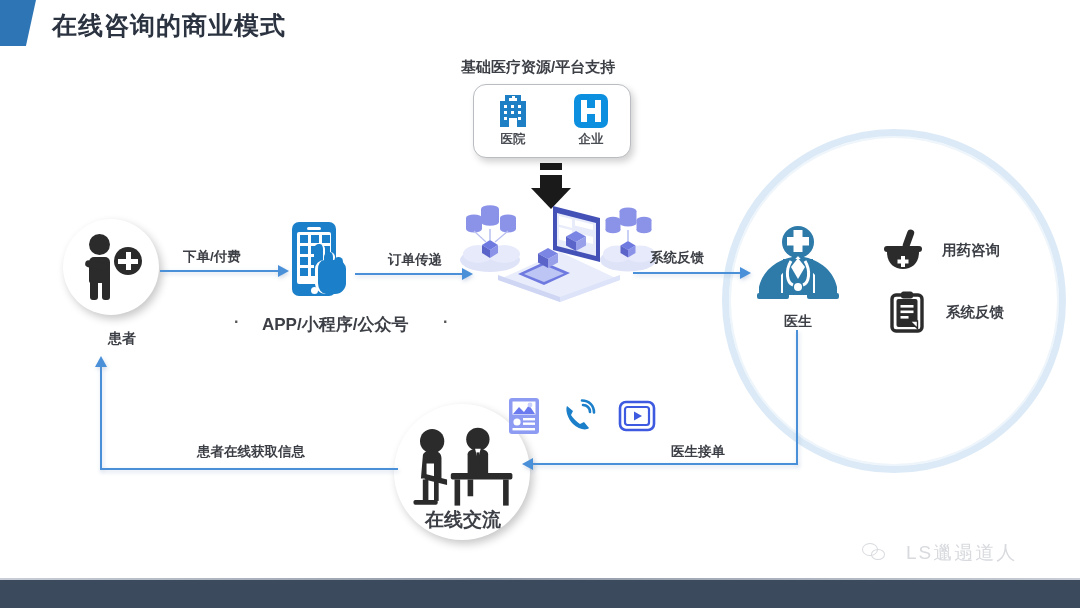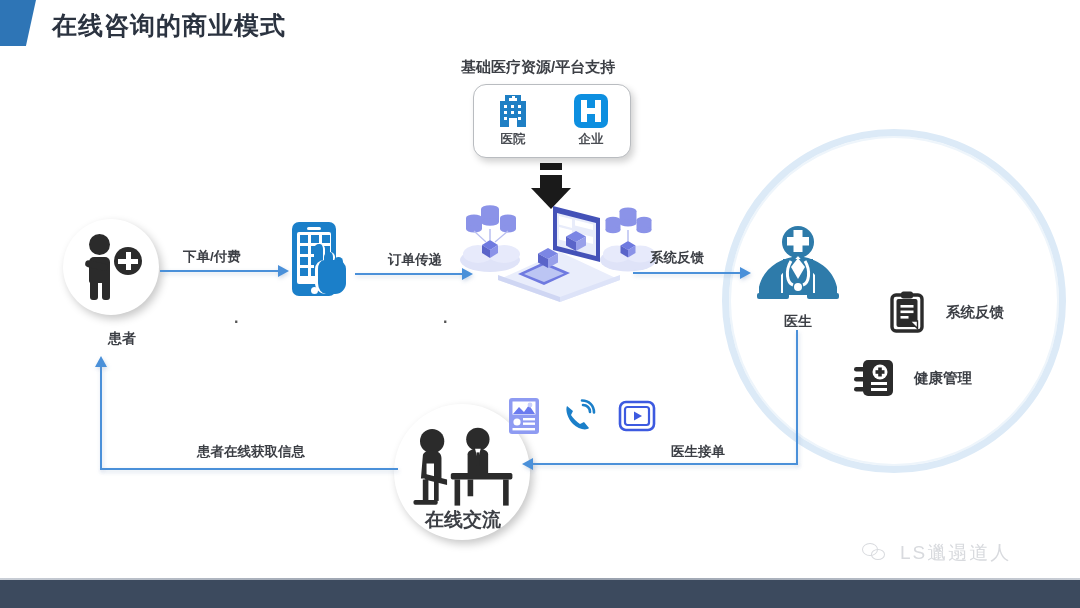--- a/index.html
+++ b/index.html
@@ -21,21 +21,21 @@
     letter-spacing:1px;white-space:nowrap;
   }
 
   
   .bottom-bar{left:0;top:580px;width:1080px;height:28px;background:#3c4a5e;}
   .bottom-bar-hl{left:0;top:578px;width:1080px;height:3px;
     background:linear-gradient(to right,#c9ced6,#8e97a5 45%,#c9ced6);}
 
   
   .watermark{
-    left:862px;top:540px;display:flex;align-items:center;gap:12px;
+    left:862px;top:540px;display:flex;align-items:center;gap:18px;
     color:#d8dade;font-size:19px;letter-spacing:2px;white-space:nowrap;
     text-shadow:0 1px 0 #fff;
   }
   .wm-icon{width:26px;height:20px;position:relative;display:inline-block;}
   .wm-icon i{position:absolute;display:block;border:1.6px solid #d8dade;border-radius:50%;}
   .wm-icon i.b1{left:0;top:0;width:14px;height:11px;}
   .wm-icon i.b2{left:9px;top:6px;width:12px;height:9px;}
 
   
   .lbl{font-weight:bold;color:#3c3f45;white-space:nowrap;}
@@ -180,52 +180,48 @@
 
   <div class="abs down-arrow">
     <div class="cap"></div>
       <div class="shaft"></div>
       <div class="head"></div>
   </div>
 
   <div class="abs big-circle"></div>
 
 
+  <div class="svc" style="left:880px;top:227px;">
+    <div class="svc-ico">
+      <svg viewBox="0 0 46 46" width="46" height="46">
+        <rect x="25" y="2" width="7" height="20" rx="3.5" fill="#2b2b2b" transform="rotate(20 28 12)"></rect>
+        <rect x="4" y="19" width="38" height="6" rx="3" fill="#2b2b2b"></rect>
+        <path d="M7 25 C7 36 14 42 23 42 C32 42 39 36 39 25 Z" fill="#2b2b2b"></path>
+        <rect x="21" y="29" width="4" height="11" fill="#fff"></rect>
+        <rect x="17.5" y="32.5" width="11" height="4" fill="#fff"></rect>
+      </svg>
+    </div>
+    <span class="svc-label">用药咨询</span>
+  </div>
 
   <div class="svc" style="left:884px;top:289px;">
     <div class="svc-ico">
       <svg viewBox="0 0 46 46" width="46" height="46">
         <rect x="8" y="6" width="30" height="36" rx="4" fill="none" stroke="#2b2b2b" stroke-width="3.4"></rect>
         <rect x="12.5" y="10" width="21" height="28" rx="2" fill="#2b2b2b"></rect>
         <rect x="17" y="2.5" width="12" height="7" rx="2.5" fill="#2b2b2b"></rect>
         <rect x="16.5" y="16" width="13" height="2.6" fill="#fff"></rect>
         <rect x="16.5" y="21.5" width="13" height="2.6" fill="#fff"></rect>
         <rect x="16.5" y="27" width="8" height="2.6" fill="#fff"></rect>
         <path d="M26 32 L33.5 32 L33.5 39.5 Z" fill="#fff" stroke="#2b2b2b" stroke-width="1.4"></path>
       </svg>
     </div>
     <span class="svc-label">系统反馈</span>
   </div>
 
-  <div class="svc" style="left:852px;top:355px;">
-    <div class="svc-ico">
-      <svg viewBox="0 0 46 46" width="46" height="46">
-        <rect x="11" y="5" width="30" height="36" rx="5" fill="#2b2b2b"></rect>
-        <circle cx="28" cy="17" r="7.5" fill="#fff"></circle>
-        <rect x="26.2" y="12.5" width="3.6" height="9" fill="#2b2b2b"></rect>
-        <rect x="23.5" y="15.2" width="9" height="3.6" fill="#2b2b2b"></rect>
-        <rect x="19" y="27" width="16" height="3" fill="#fff"></rect>
-        <rect x="19" y="33" width="16" height="3" fill="#fff"></rect>
-        <rect x="2" y="12" width="13" height="4.6" rx="2.3" fill="#2b2b2b"></rect>
-        <rect x="2" y="22" width="13" height="4.6" rx="2.3" fill="#2b2b2b"></rect>
-        <rect x="2" y="32" width="13" height="4.6" rx="2.3" fill="#2b2b2b"></rect>
-      </svg>
-    </div>
-    <span class="svc-label">健康管理</span>
-  </div>
 
   <div class="abs circle-white patient-circle">
     <div class="ico-patient">
       <div class="head"></div>
         <div class="torso"></div>
         <div class="arm"></div>
       <div class="legL"></div>
         <div class="legR"></div>
       <div class="badge"></div>
         <div class="badge-v"></div>
@@ -254,20 +250,21 @@
     </div>
     <div class="phone-dot"></div>
     <div class="hand">
         <div class="f1"></div>
         <div class="f2"></div>
         <div class="f3"></div>
         <div class="palm"></div>
       </div>
   </div>
   <div class="abs bullet" style="left:234px;top:313px">·</div>
+  <div class="abs lbl lbl-xl" style="left:262px;top:313px">APP/小程序/公众号</div>
 
   <div class="abs platform">
     <svg viewBox="0 0 200 108" width="200" height="108">
 
       <ellipse cx="30" cy="64" rx="30" ry="12" fill="#dfe3f8"></ellipse>
       <ellipse cx="18" cy="58" rx="15" ry="9" fill="#e7eafb"></ellipse>
       <ellipse cx="44" cy="58" rx="16" ry="9" fill="#e7eafb"></ellipse>
       <g fill="#8b93e8">
         <ellipse cx="14" cy="22" rx="8" ry="3.4"></ellipse>
           <rect x="6" y="22" width="16" height="11"></rect>

